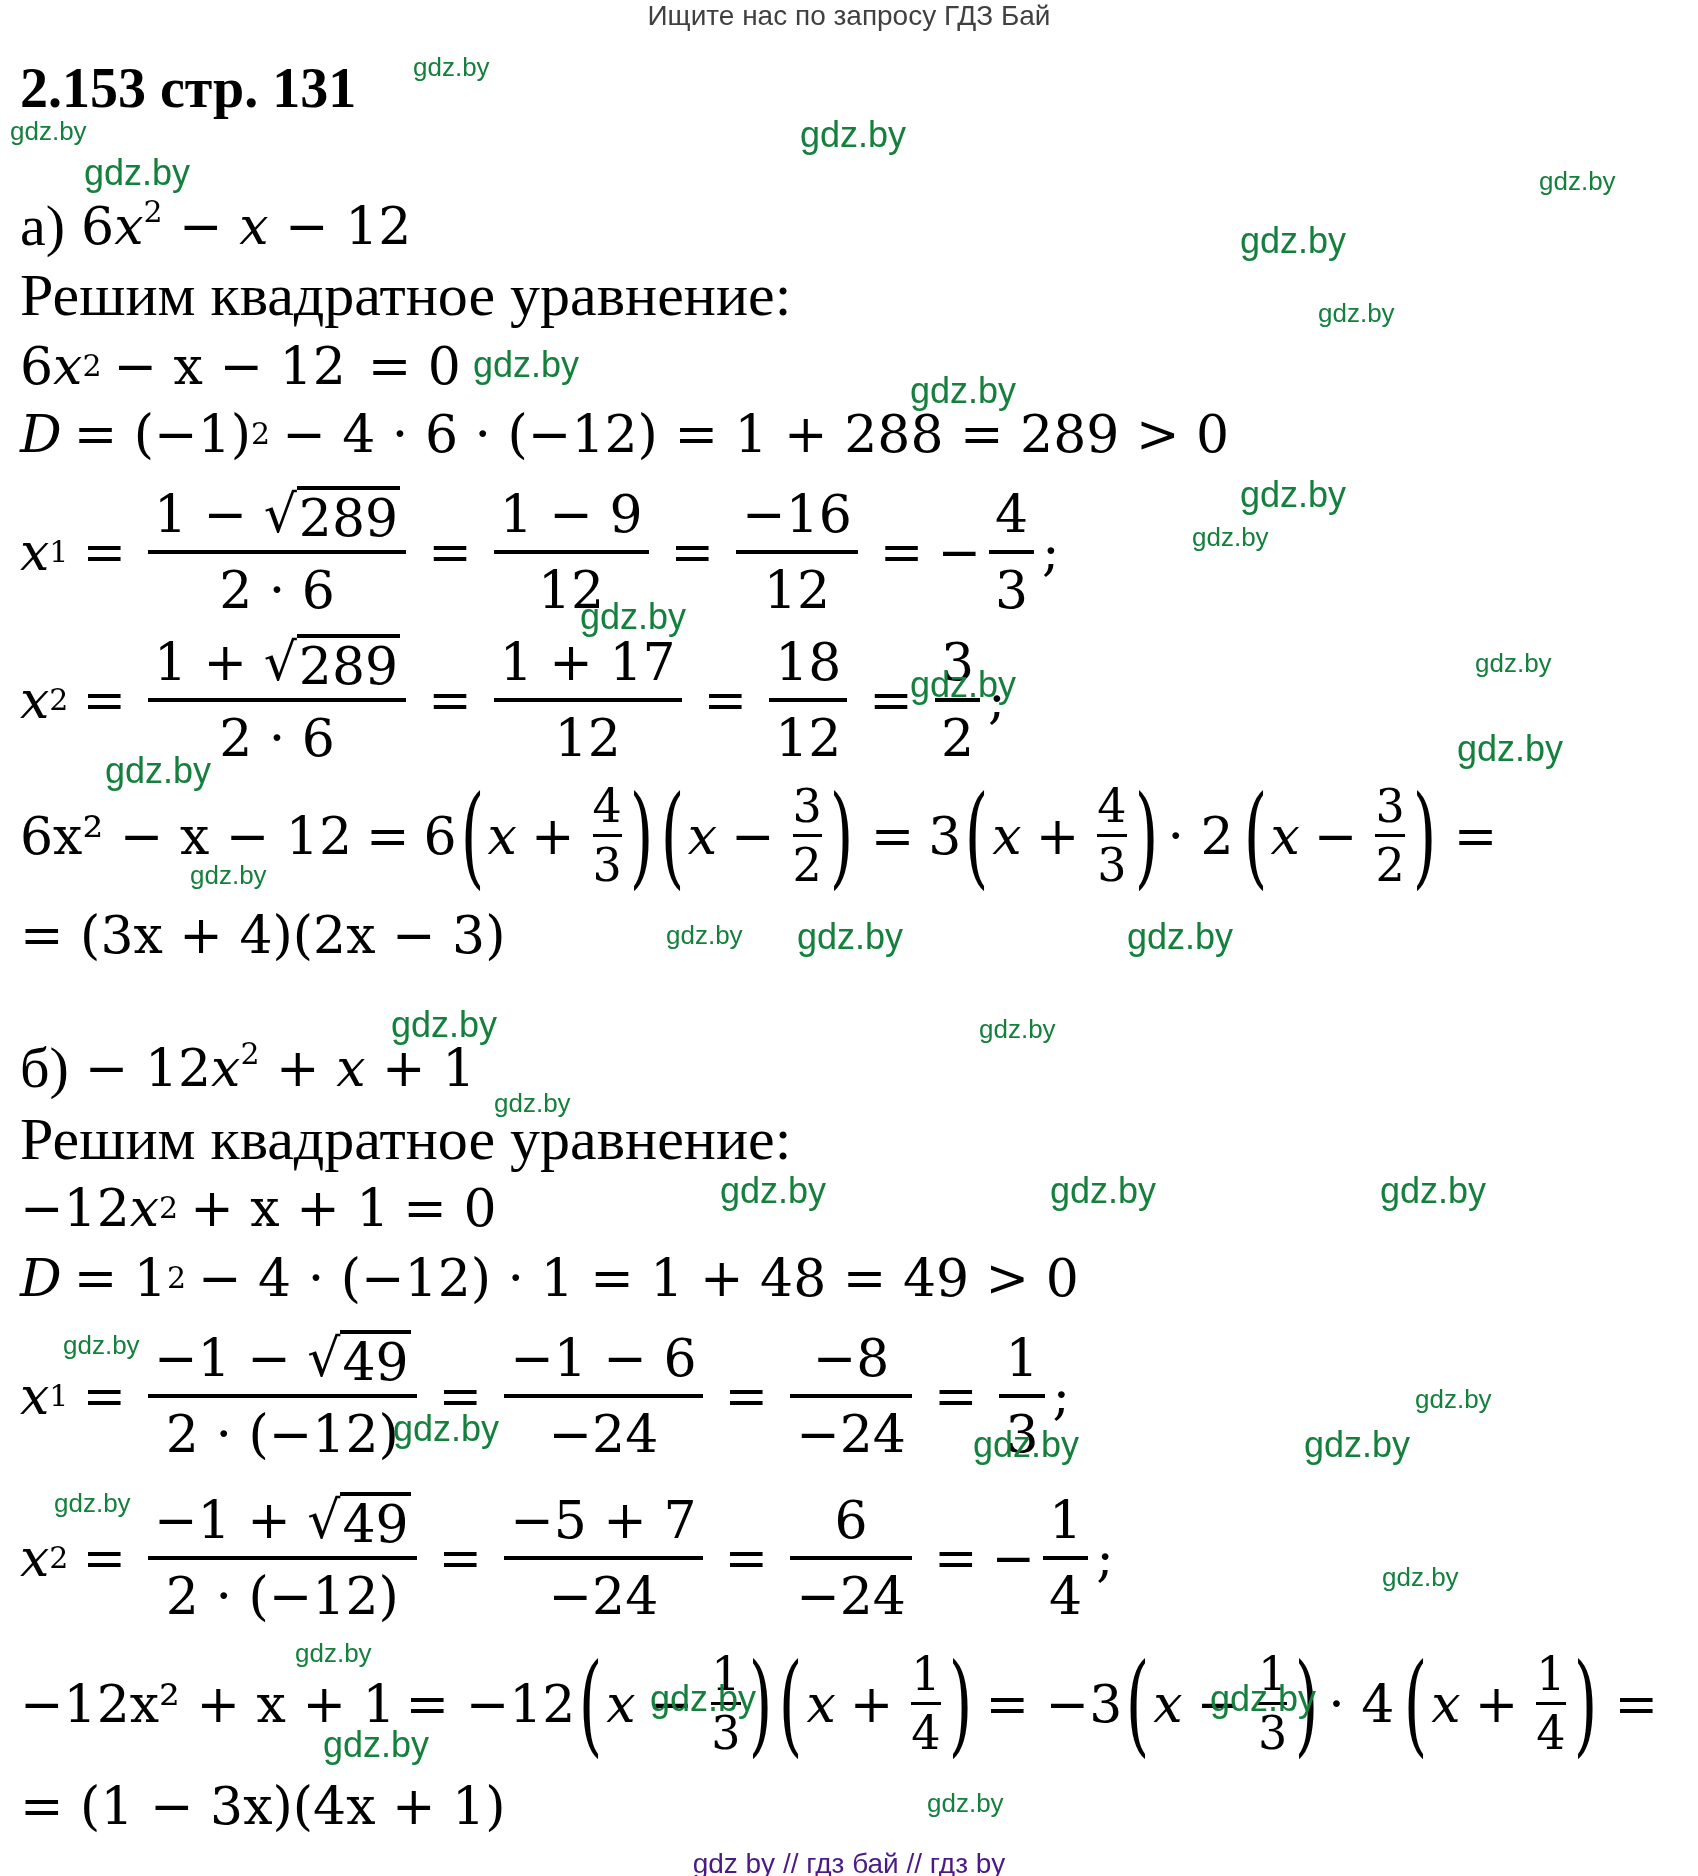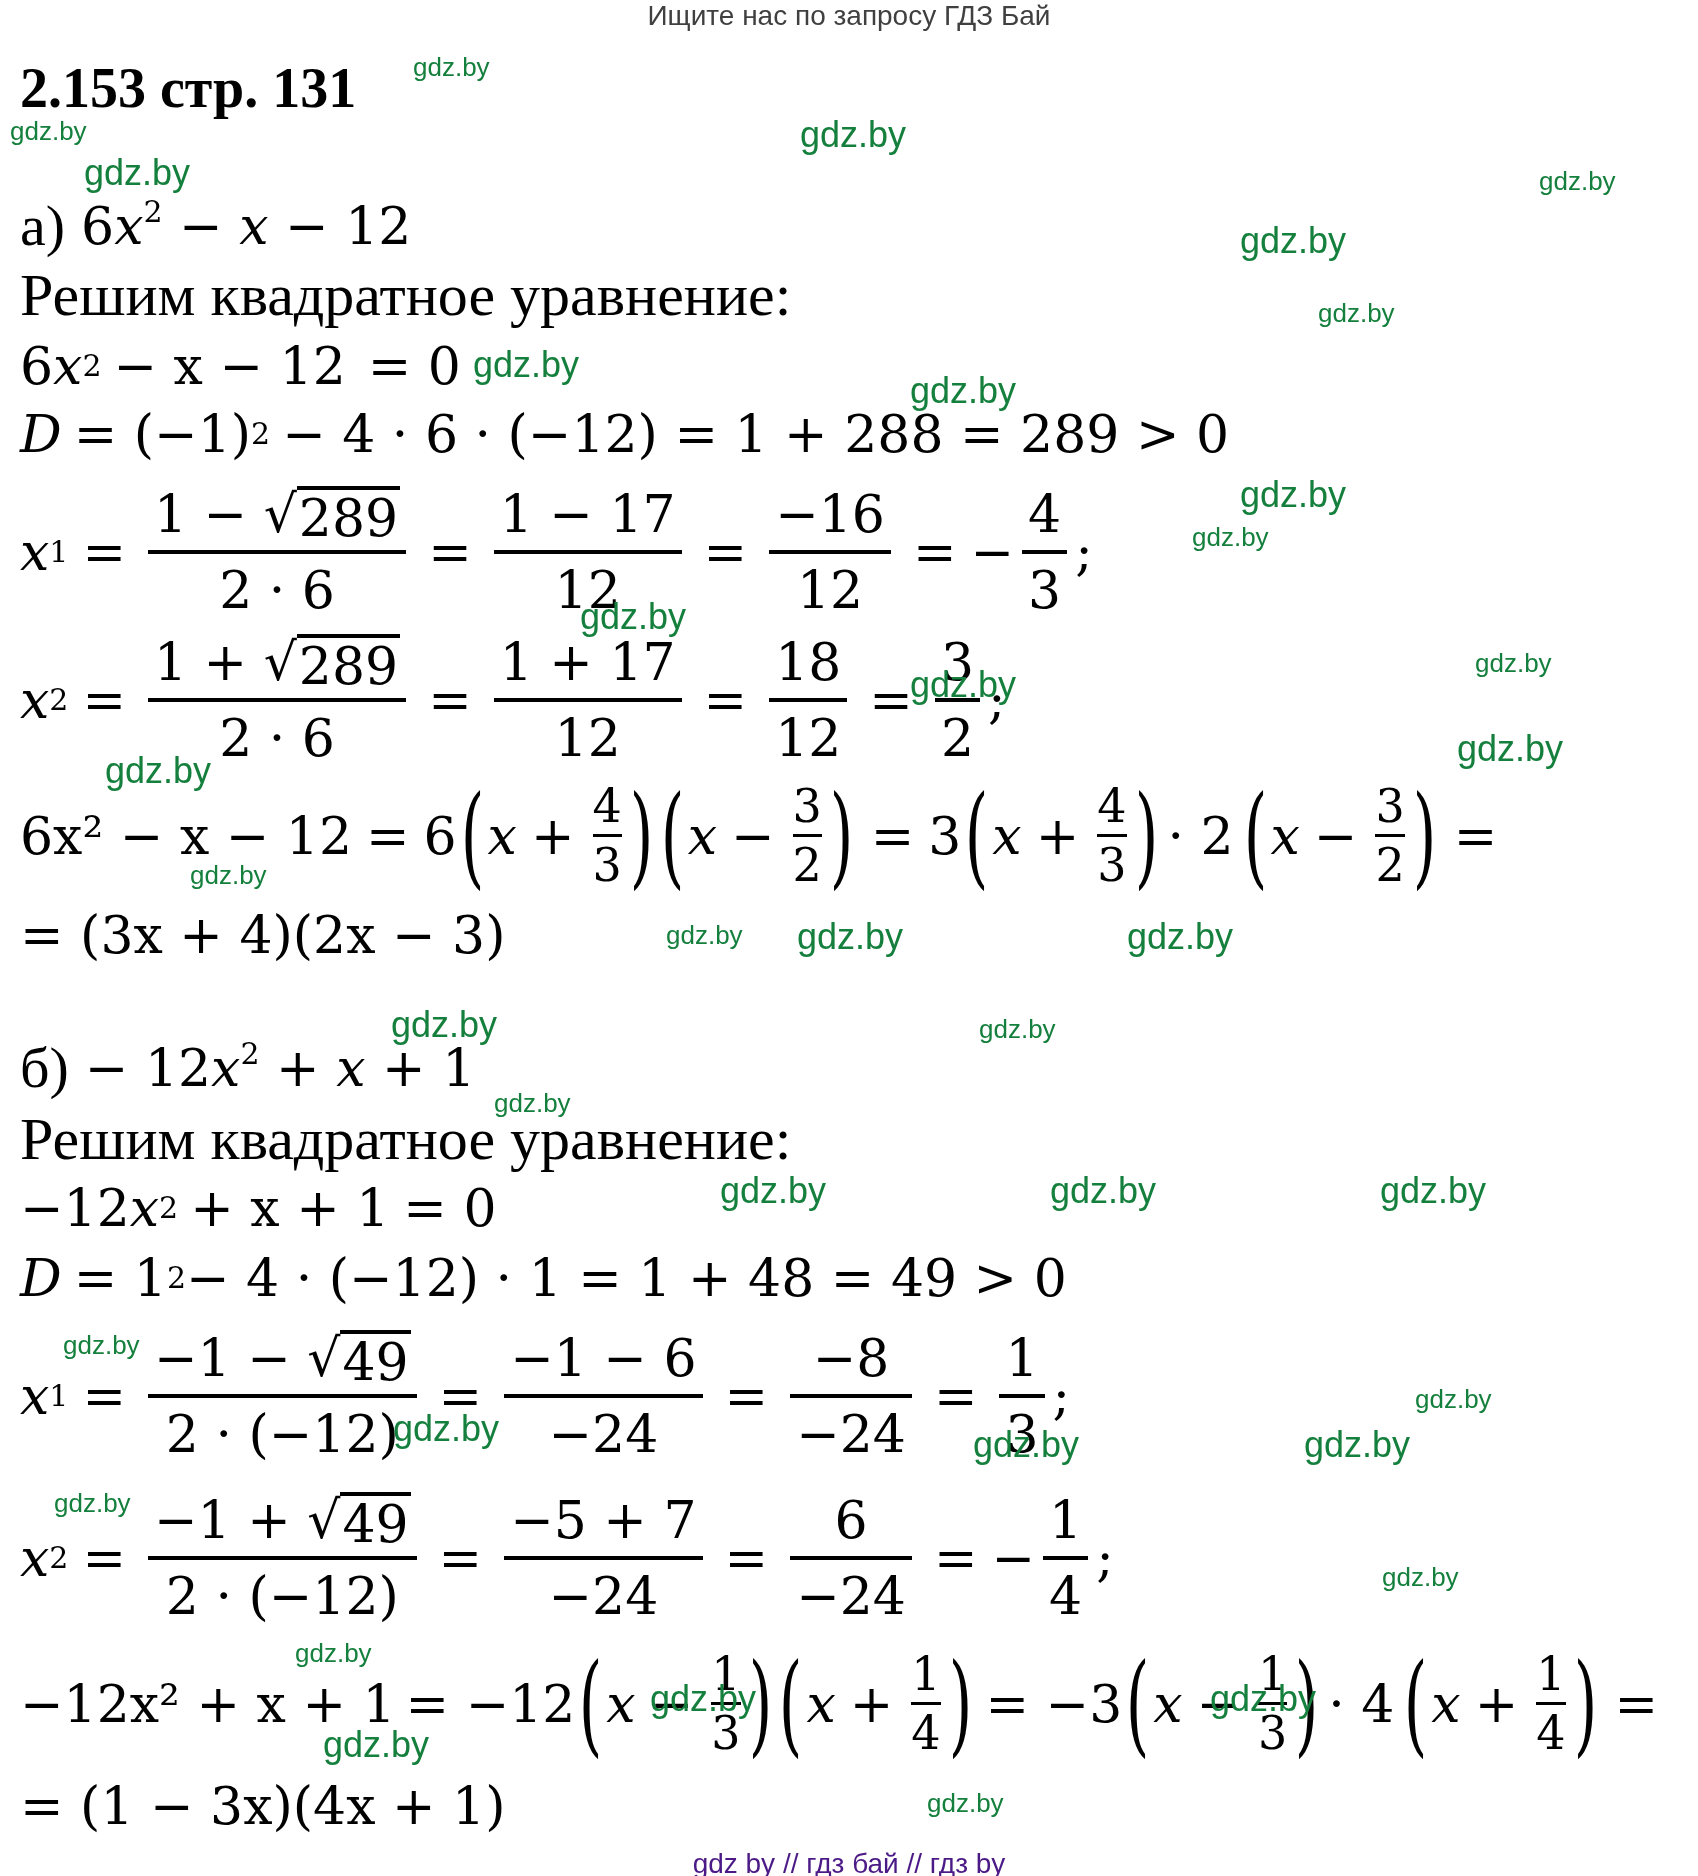--- a/index.html
+++ b/index.html
@@ -68,21 +68,21 @@
   <span class="mi">x</span>
     <sub class="s">1</sub>
   <span class="op">=</span>
   <span class="frac">
     <span class="num"><span>1 −</span> <span class="sqrt">√<span class="rad">289</span></span></span>
     <span class="bar"></span>
     <span class="den">2 · 6</span>
   </span>
   <span class="op">=</span>
   <span class="frac">
-    <span class="num">1 − 17</span>
+    <span class="num">1 − 9</span>
       <span class="bar"></span>
       <span class="den">12</span>
   </span>
   <span class="op">=</span>
   <span class="frac">
     <span class="num">−16</span>
       <span class="bar"></span>
       <span class="den">12</span>
   </span>
   <span class="op">=</span>
@@ -184,21 +184,21 @@
     <span class="mi">x</span>
     <sup>2</sup>
   <span style="margin-left:12px;">+ x + 1</span>
   <span style="margin-left:14px;">= 0</span>
 </div>
 
 <div class="abs line" style="top:1248px;font-size:52px;">
   <span class="mi">D</span>
   <span style="margin-left:12px;">= 1</span>
     <sup>2</sup>
-  <span style="">− 4 · (−12) · 1 = 1 + 48 = 49 &gt; 0</span>
+  <span style="margin-left:12px;">− 4 · (−12) · 1 = 1 + 48 = 49 &gt; 0</span>
 </div>
 
 <div class="abs line" style="top:1326px;font-size:52px;">
   <span class="mi">x</span>
     <sub class="s">1</sub>
   <span class="op">=</span>
   <span class="frac">
     <span class="num"><span>−1 −</span> <span class="sqrt">√<span class="rad">49</span></span></span>
     <span class="bar"></span>
     <span class="den">2 · (−12)</span>

